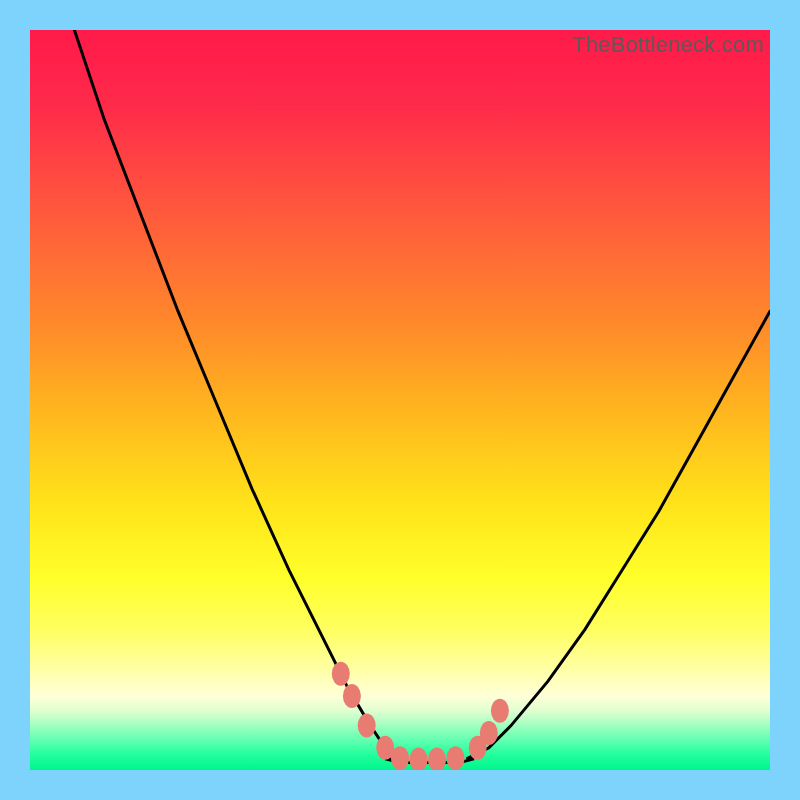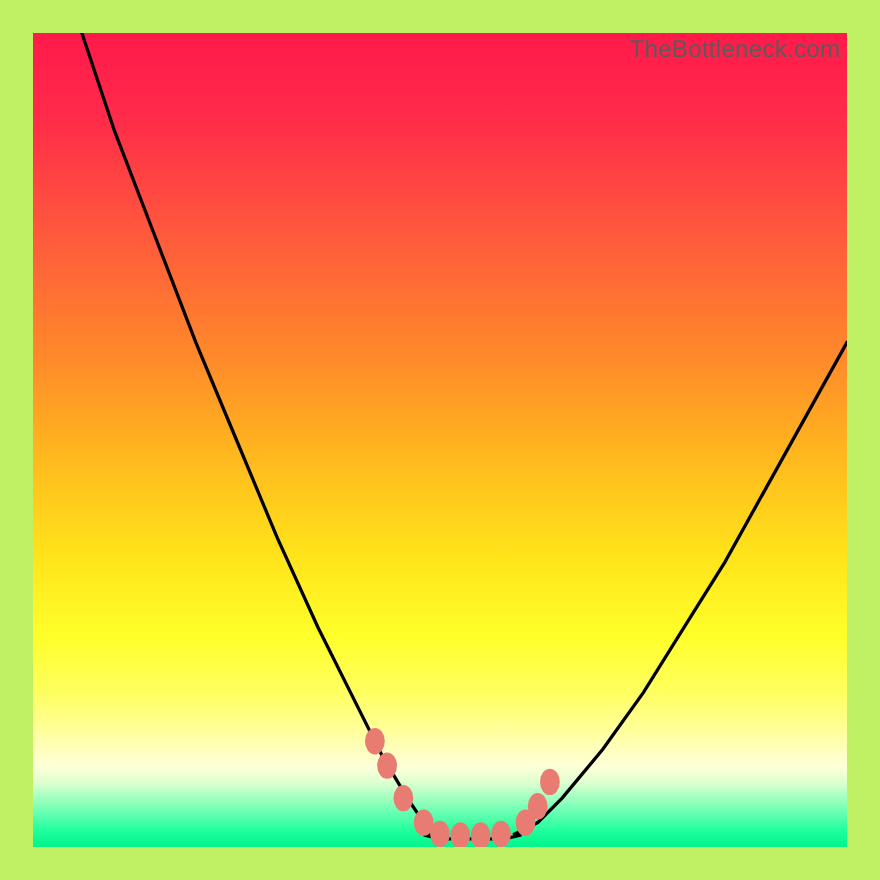--- a/index.html
+++ b/index.html
@@ -1,16 +1,16 @@
 <!DOCTYPE html>
 <html><head>
 <meta charset="utf-8">
 <style>
 html,body{margin:0;padding:0;width:800px;height:800px;overflow:hidden;font-family:Arial,Helvetica,sans-serif}
-.frame{position:relative;width:800px;height:800px;background:#bef264}
+.frame{position:relative;width:800px;height:800px;background:#7dd3fc}
 .plot{position:absolute;left:30px;top:30px;width:740px;height:740px;
   background:linear-gradient(to bottom,
     #ff1a4a 0%,
     #ff2a4a 10%,
     #ff5a3c 25%,
     #ff8a2a 40%,
     #ffb81e 52%,
     #ffe31a 64%,
     #ffff2a 74%,
     #ffff60 81%,

